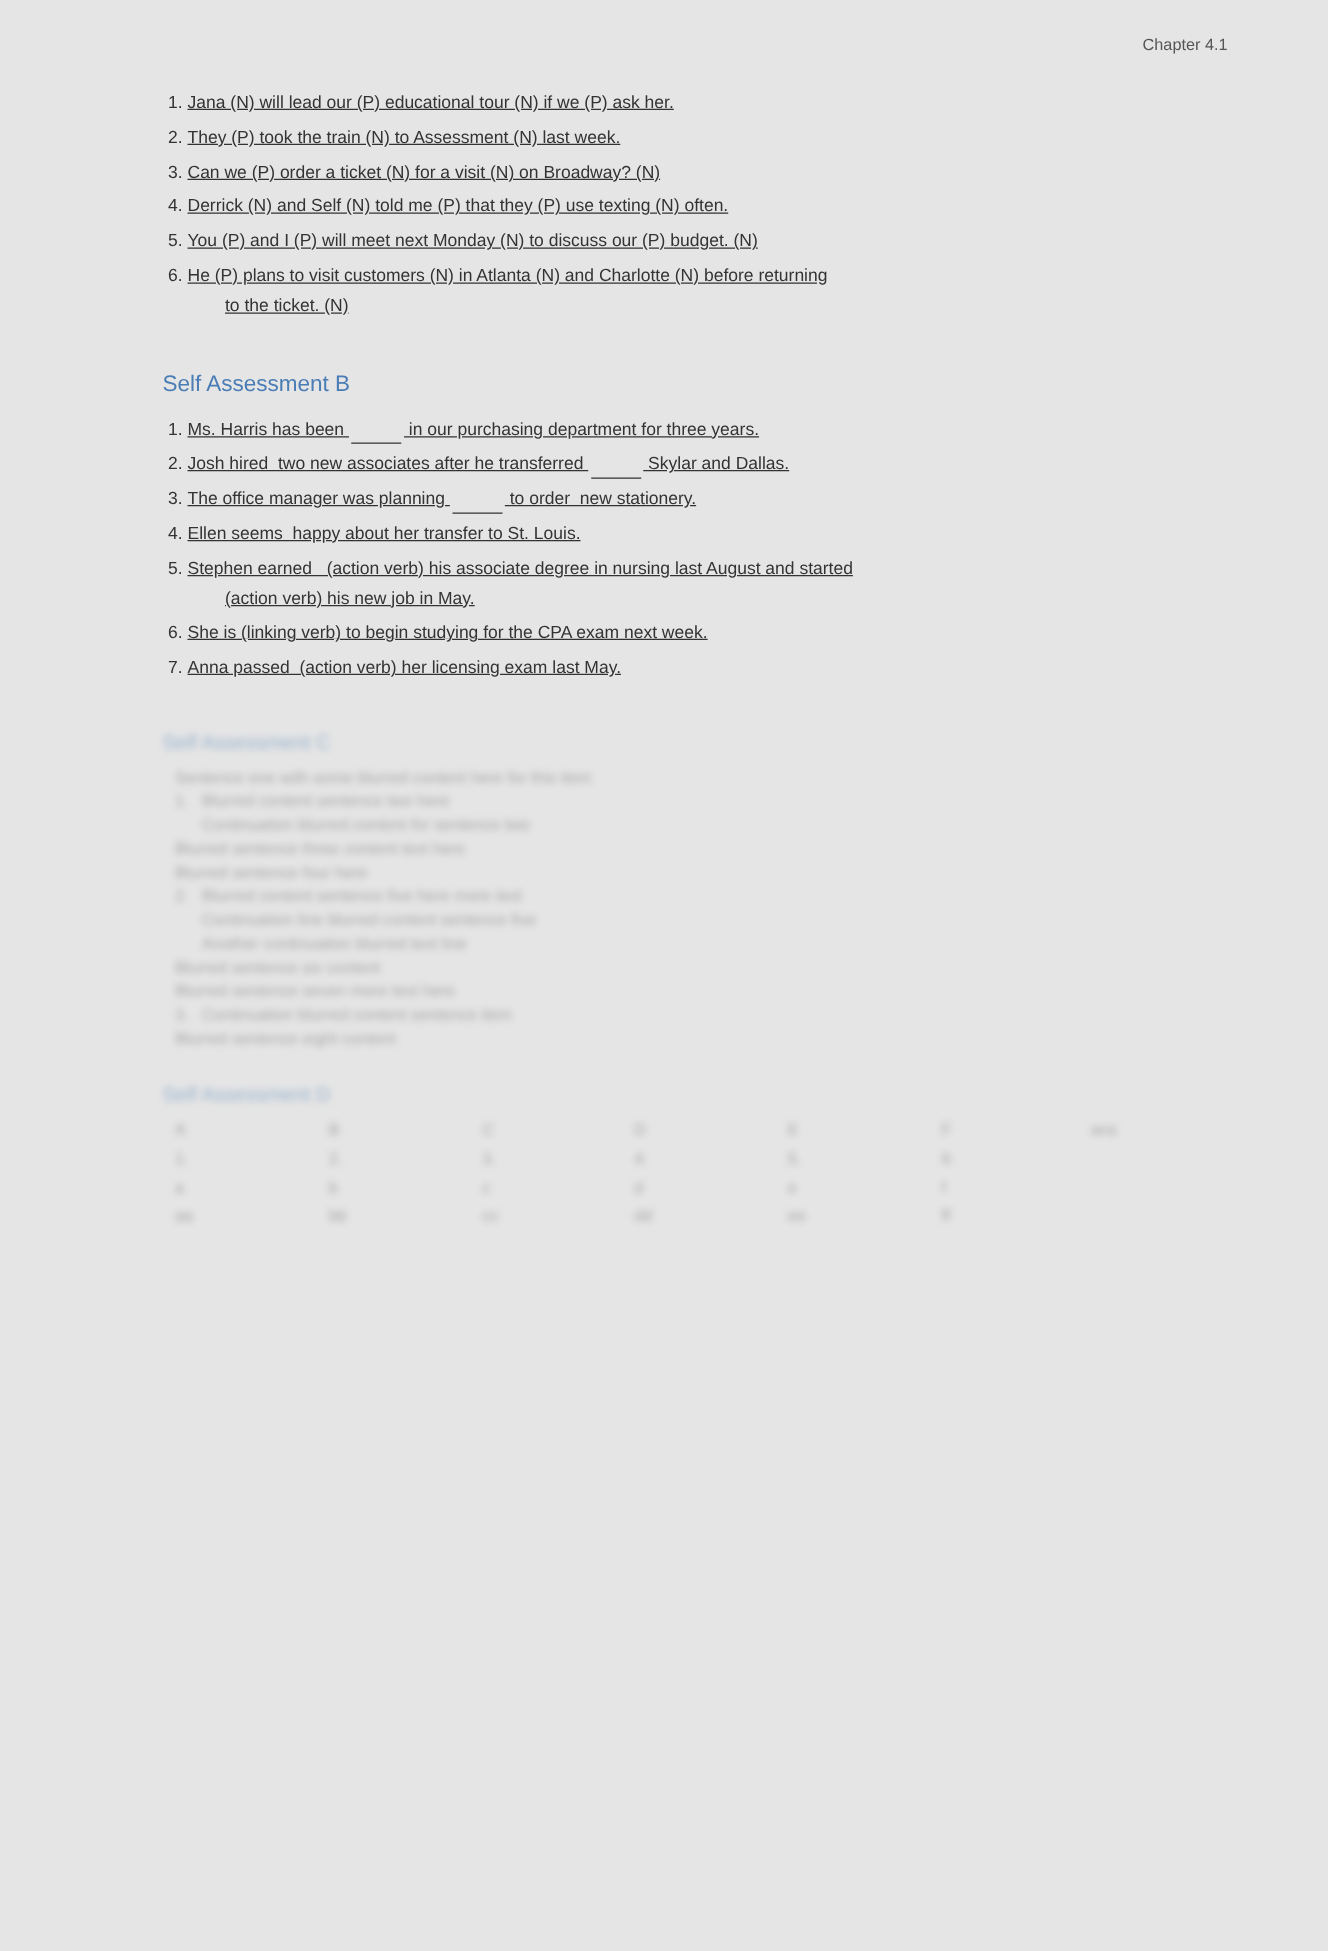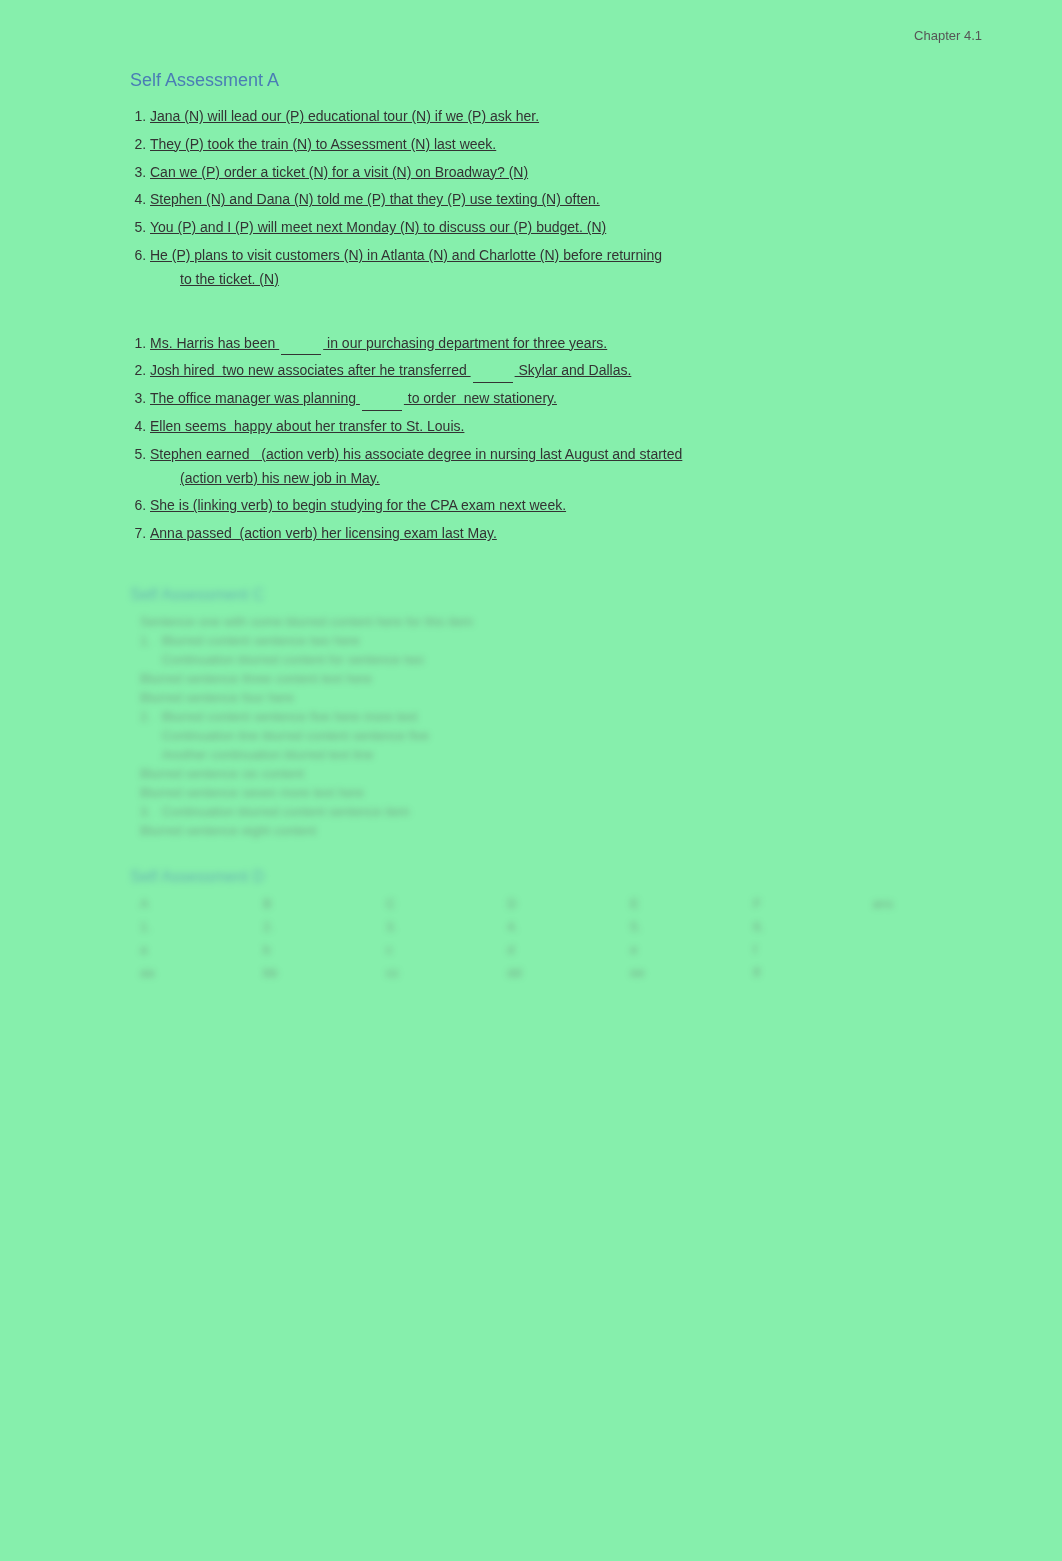--- a/index.html
+++ b/index.html
@@ -14,21 +14,21 @@
       color: #333;
       background: #fff;
       width: 1062px;
       min-height: 1561px;
       position: relative;
     }
 
     .page {
       width: 1062px;
       min-height: 1561px;
-      background: #86efac;
+      background: #e5e5e5;
       padding: 40px 80px 24px 120px;
       position: relative;
     }
 
     .chapter-header {
       position: absolute;
       top: 28px;
       right: 80px;
       font-size: 13px;
       color: #555;
@@ -109,35 +109,35 @@
 </head>
 <body>
 
 <div class="page">
 
   <div class="chapter-header">
     <span>Chapter 4.1</span>
   </div>
 
   <div class="section">
-    <div class="section-title">Self Assessment A</div>
     <ol>
       <li>Jana (N) will lead our (P) educational tour (N) if we (P) ask her.</li>
       <li>They (P) took the train (N) to Assessment (N) last week.</li>
       <li>Can we (P) order a ticket (N) for a visit (N) on Broadway? (N)</li>
-      <li>Stephen (N) and Dana (N) told me (P) that they (P) use texting (N) often.</li>
+      <li>Derrick (N) and Self (N) told me (P) that they (P) use texting (N) often.</li>
       <li>You (P) and I (P) will meet next Monday (N) to discuss our (P) budget. (N)</li>
       <li>
         He (P) plans to visit customers (N) in Atlanta (N) and Charlotte (N) before returning
         <div class="indent">to the ticket. (N)</div>
       </li>
     </ol>
   </div>
 
   <div class="section">
+    <div class="section-title">Self Assessment B</div>
     <ol>
       <li>
         Ms. Harris has been <span class="inline-blank"></span> in our purchasing department for three years.
       </li>
       <li>
         Josh hired &nbsp;two new associates after he transferred <span class="inline-blank"></span> Skylar and Dallas.
       </li>
       <li>
         The office manager was planning <span class="inline-blank"></span> to order &nbsp;new stationery.
       </li>

